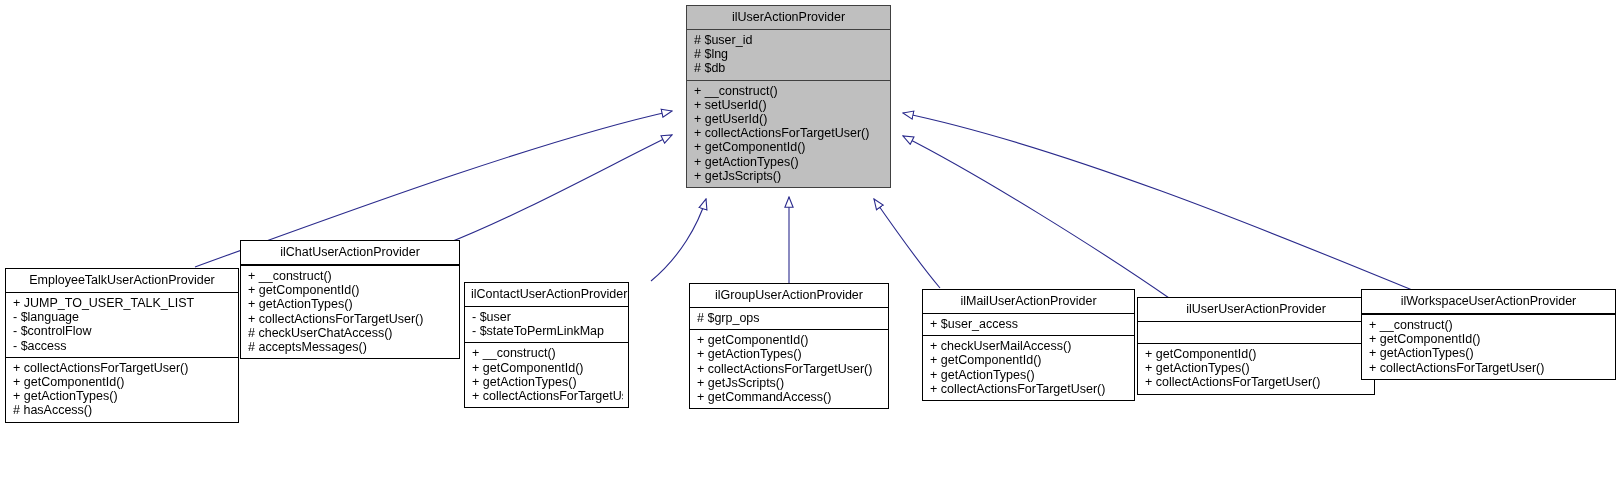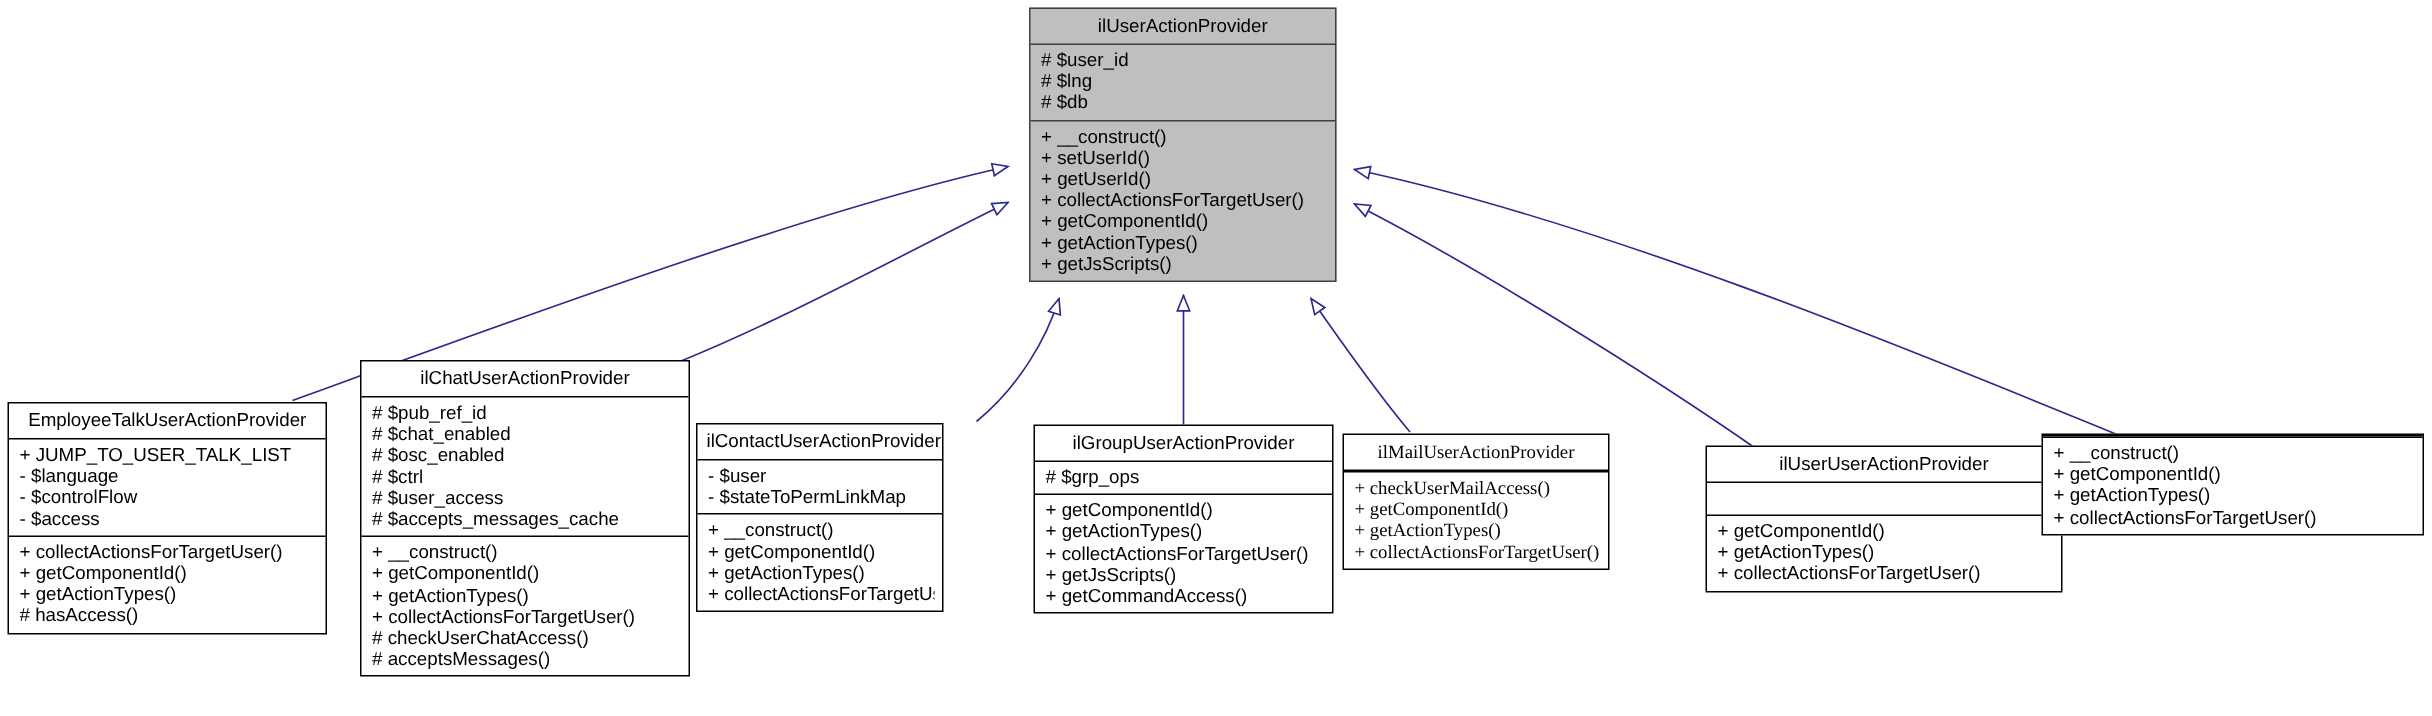--- a/index.html
+++ b/index.html
@@ -103,49 +103,41 @@
       <div class="uml-row">+ __construct()</div>
       <div class="uml-row">+ setUserId()</div>
       <div class="uml-row">+ getUserId()</div>
       <div class="uml-row">+ collectActionsForTargetUser()</div>
       <div class="uml-row">+ getComponentId()</div>
       <div class="uml-row">+ getActionTypes()</div>
       <div class="uml-row">+ getJsScripts()</div>
     </div>
   </div>
 
-  <div class="uml-class" style="left:5px; top:268px; width:213px;">
+  <div class="uml-class" style="left:5px; top:268px; width:234px;">
     <div class="uml-title">EmployeeTalkUserActionProvider</div>
     <div class="uml-sep"></div>
     <div class="uml-compartment">
       <div class="uml-row">+ JUMP_TO_USER_TALK_LIST</div>
       <div class="uml-row">- $language</div>
       <div class="uml-row">- $controlFlow</div>
       <div class="uml-row">- $access</div>
     </div>
     <div class="uml-sep"></div>
     <div class="uml-compartment">
       <div class="uml-row">+ collectActionsForTargetUser()</div>
       <div class="uml-row">+ getComponentId()</div>
       <div class="uml-row">+ getActionTypes()</div>
       <div class="uml-row"># hasAccess()</div>
     </div>
   </div>
 
   <div class="uml-class" style="left:240px; top:240px; width:220px;">
     <div class="uml-title">ilChatUserActionProvider</div>
     <div class="uml-sep"></div>
-    <div class="uml-compartment">
-      <div class="uml-row"># $pub_ref_id</div>
-      <div class="uml-row"># $chat_enabled</div>
-      <div class="uml-row"># $osc_enabled</div>
-      <div class="uml-row"># $ctrl</div>
-      <div class="uml-row"># $user_access</div>
-      <div class="uml-row"># $accepts_messages_cache</div>
-    </div>
     <div class="uml-sep"></div>
     <div class="uml-compartment">
       <div class="uml-row">+ __construct()</div>
       <div class="uml-row">+ getComponentId()</div>
       <div class="uml-row">+ getActionTypes()</div>
       <div class="uml-row">+ collectActionsForTargetUser()</div>
       <div class="uml-row"># checkUserChatAccess()</div>
       <div class="uml-row"># acceptsMessages()</div>
     </div>
   </div>
@@ -175,23 +167,26 @@
     <div class="uml-sep"></div>
     <div class="uml-compartment">
       <div class="uml-row">+ getComponentId()</div>
       <div class="uml-row">+ getActionTypes()</div>
       <div class="uml-row">+ collectActionsForTargetUser()</div>
       <div class="uml-row">+ getJsScripts()</div>
       <div class="uml-row">+ getCommandAccess()</div>
     </div>
   </div>
 
-  <div class="uml-class" style="left:895px; top:289px; width:178px;font-family:Liberation Serif, serif;">
+  <div class="uml-class" style="left:922px; top:289px; width:213px;">
     <div class="uml-title">ilMailUserActionProvider</div>
     <div class="uml-sep"></div>
+    <div class="uml-compartment">
+      <div class="uml-row">+ $user_access</div>
+    </div>
     <div class="uml-sep"></div>
     <div class="uml-compartment">
       <div class="uml-row">+ checkUserMailAccess()</div>
       <div class="uml-row">+ getComponentId()</div>
       <div class="uml-row">+ getActionTypes()</div>
       <div class="uml-row">+ collectActionsForTargetUser()</div>
     </div>
   </div>
 
   <div class="uml-class" style="left:1137px; top:297px; width:238px;">
@@ -200,20 +195,21 @@
     <div class="uml-compartment empty"></div>
     <div class="uml-sep"></div>
     <div class="uml-compartment">
       <div class="uml-row">+ getComponentId()</div>
       <div class="uml-row">+ getActionTypes()</div>
       <div class="uml-row">+ collectActionsForTargetUser()</div>
     </div>
   </div>
 
   <div class="uml-class" style="left:1361px; top:289px; width:255px;">
+    <div class="uml-title">ilWorkspaceUserActionProvider</div>
     <div class="uml-sep"></div>
     <div class="uml-sep"></div>
     <div class="uml-compartment">
       <div class="uml-row">+ __construct()</div>
       <div class="uml-row">+ getComponentId()</div>
       <div class="uml-row">+ getActionTypes()</div>
       <div class="uml-row">+ collectActionsForTargetUser()</div>
     </div>
   </div>
 

